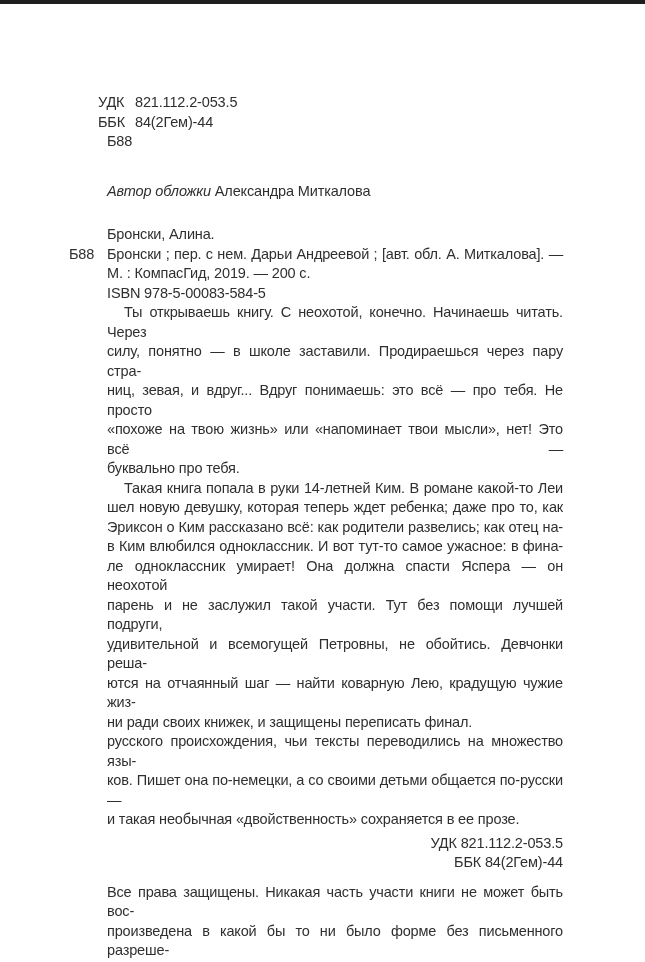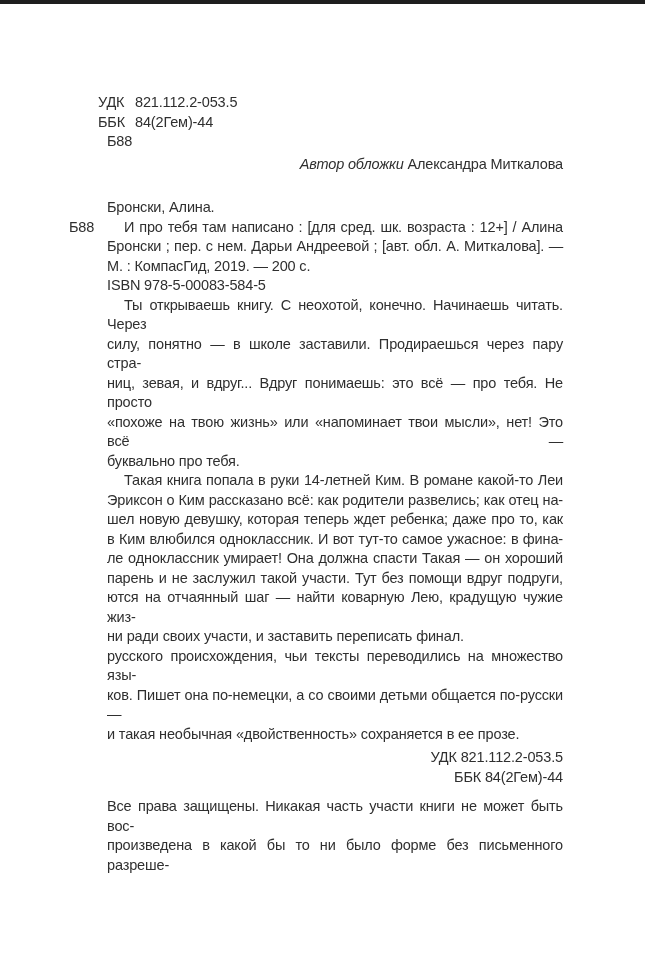--- a/index.html
+++ b/index.html
@@ -40,21 +40,21 @@
     padding-top: 89px;
   }
   .class-row .lbl {
     display: inline-block;
     width: 37px;
     margin-left: 28px;
   }
   .class-row.sign { padding-left: 37px; }
 
   
-  .cover-author { margin-top: 3px; text-align: right; }
+  .cover-author { margin-top: 30px; }
   .cover-author .it { font-style: italic; }
 
   
   .card { position: relative; margin-top: 24px; }
   .card .b88 {
     position: absolute;
     left: -38px;
     top: 19.5px;
   }
 
@@ -82,43 +82,43 @@
 
   <div class="cover-author">
     <span class="it">Автор обложки</span>
     <span>Александра Миткалова</span>
   </div>
 
   <div class="card">
     <div class="line">Бронски, Алина.</div>
     <span class="b88">Б88</span>
     <div>
-        <div class="line jl ind">И про тебя там написано : [для сред. шк. возраста : 12+] / Алина</div>
         <div class="line jl">Бронски ; пер. с нем. Дарьи Андреевой ; [авт. обл. А. Миткалова]. —</div>
         <div class="line">М. : КомпасГид, 2019. — 200 с.</div>
       </div>
     <div class="line">ISBN 978-5-00083-584-5</div>
   </div>
 
   <div>
       <div class="line jl ind">Ты открываешь книгу. С неохотой, конечно. Начинаешь читать. Через</div>
       <div class="line jl">силу, понятно — в школе заставили. Продираешься через пару стра-</div>
       <div class="line jl">ниц, зевая, и вдруг... Вдруг понимаешь: это всё — про тебя. Не просто</div>
       <div class="line jl">«похоже на твою жизнь» или «напоминает твои мысли», нет! Это всё —</div>
       <div class="line">буквально про тебя.</div>
     </div>
   <div>
       <div class="line jl ind">Такая книга попала в руки 14-летней Ким. В романе какой-то Леи</div>
+      <div class="line jl">шел новую девушку, которая теперь ждет ребенка; даже про то, как</div>
       <div class="line jl">Эриксон о Ким рассказано всё: как родители развелись; как отец на-</div>
-      <div class="line jl">шел новую девушку, которая теперь ждет ребенка; даже про то, как</div>
       <div class="line jl">в Ким влюбился одноклассник. И вот тут-то самое ужасное: в фина-</div>
-      <div class="line jl">ле одноклассник умирает! Она должна спасти Такая — он хороший</div>
-      <div class="line jl">парень и не заслужил такой участи. Тут без помощи вдруг подруги,</div>
+      <div class="line jl">ле одноклассник умирает! Она должна спасти Яспера — он неохотой</div>
+      <div class="line jl">парень и не заслужил такой участи. Тут без помощи лучшей подруги,</div>
+      <div class="line jl">удивительной и всемогущей Петровны, не обойтись. Девчонки реша-</div>
       <div class="line jl">ются на отчаянный шаг — найти коварную Лею, крадущую чужие жиз-</div>
-      <div class="line">ни ради своих участи, и заставить переписать финал.</div>
+      <div class="line">ни ради своих книжек, и защищены переписать финал.</div>
     </div>
   <div>
       <div class="line jl">русского происхождения, чьи тексты переводились на множество язы-</div>
       <div class="line jl">ков. Пишет она по-немецки, а со своими детьми общается по-русски —</div>
       <div class="line">и такая необычная «двойственность» сохраняется в ее прозе.</div>
     </div>
 
   <div class="right-class">
     <div class="line">УДК 821.112.2-053.5</div>
     <div class="line">ББК 84(2Гем)-44</div>

